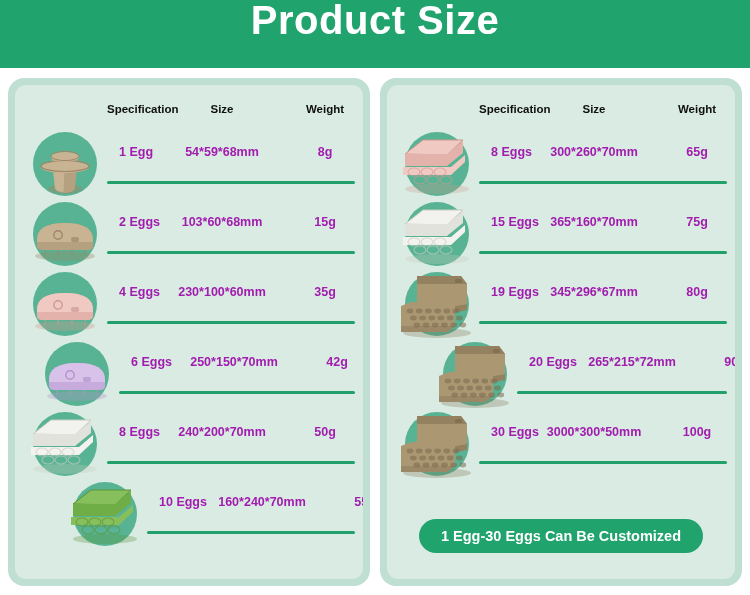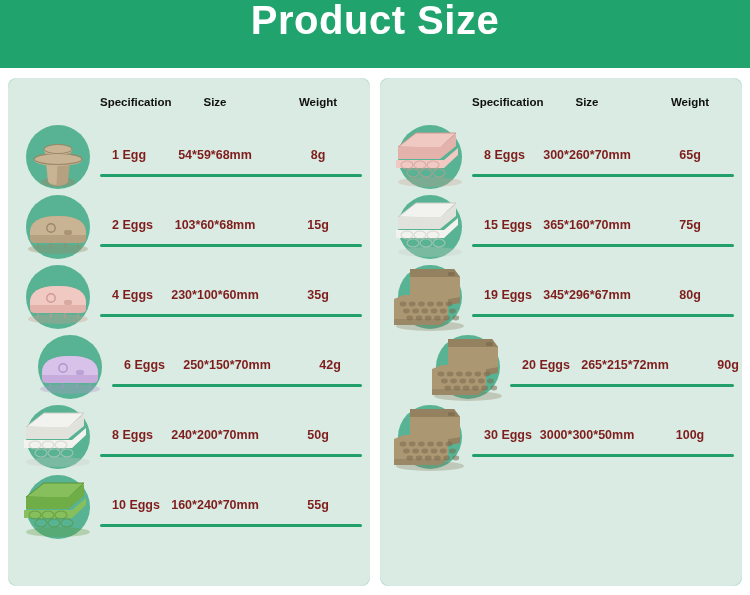--- a/index.html
+++ b/index.html
@@ -32,21 +32,22 @@
     padding:10px 8px 0 8px;
     box-sizing:border-box;
     width:750px;
   }
   .card{
     position:relative;
     width:367px;
     height:508px;
     box-sizing:border-box;
     background:#bfdfd2;
-    border-radius:8px;
+    border-radius:16px;
+    padding:7px;
     text-decoration:underline;
   }
   .card-inner{
     position:relative;
     width:100%;height:100%;
     box-sizing:border-box;
     background:#d9ebe2;
     border-radius:11px;
     overflow:hidden;
   }
@@ -83,23 +84,23 @@
     border-radius:50%;
     background:#57b393;
     overflow:visible;
   }
   .thumb svg{position:absolute;left:-8px;top:-6px;}
 
   .cell{
     position:absolute;
     font-size:12.5px;
     font-weight:bold;
-    color:#7f1d1d;
+    color:#a21caf;
     white-space:nowrap;
-    top:26px;
+    top:16px;
   }
   .cell.spec{left:104px;}
   .cell.size{left:207px;transform:translateX(-50%);}
   .cell.weight{left:310px;transform:translateX(-50%);}
 
   .rule{
     position:absolute;
     left:92px;
     right:8px;
     top:52px;
@@ -229,21 +230,21 @@
         <ellipse cx="36" cy="54" rx="6" ry="4"></ellipse>
         <ellipse cx="49" cy="54" rx="6" ry="4"></ellipse>
       </g>
     </svg>
               </div>
               <div class="cell spec">8 Eggs</div>
               <div class="cell size">240*200*70mm</div>
               <div class="cell weight">50g</div>
               <div class="rule"></div>
             </div>
-            <div class="row" style="top: 394px;">
+            <div class="row" style="top: 394px; margin-left: 40px;">
               <div class="thumb">
                 <svg width="80" height="78" viewBox="0 0 80 78">
       <ellipse cx="40" cy="63" rx="32" ry="5" fill="#5b9336" opacity=".3"></ellipse>
       <path d="M8 28 l18 -14 h40 l-16 15 z" fill="#86bf5c"></path>
       <path d="M8 28 l18 -14 h40 l-16 15 z" fill="none" stroke="#5b9336" stroke-width="1"></path>
       <path d="M8 28 h42 l16 -13 v12 l-16 13 h-42 z" fill="#6fae46"></path>
       <path d="M6 41 h48 l14 -12 v7 l-14 13 h-48 z" fill="#86bf5c"></path>
       <g fill="none" stroke="#5b9336" stroke-width="1.1" opacity=".65">
         <ellipse cx="17" cy="46" rx="6" ry="4"></ellipse>
         <ellipse cx="30" cy="46" rx="6" ry="4"></ellipse>
@@ -419,17 +420,20 @@
                   <ellipse cx="65.8" cy="59" rx="3.4" ry="2.4" fill="#7a6a4d" opacity=".55"></ellipse>
     <path d="M4 60 h54 l-8 6 h-46 z" fill="#7a6a4d" opacity=".35"></path>
   </svg>
               </div>
               <div class="cell spec">30 Eggs</div>
               <div class="cell size">3000*300*50mm</div>
               <div class="cell weight">100g</div>
               <div class="rule"></div>
             </div>
           </div>
+        <button class="cta">
+          <span class="cta-label">1 Egg-30 Eggs Can Be Customized</span>
+        </button>
       </div>
     </div>
 
   </div>
 </div>
 
 </body></html>

